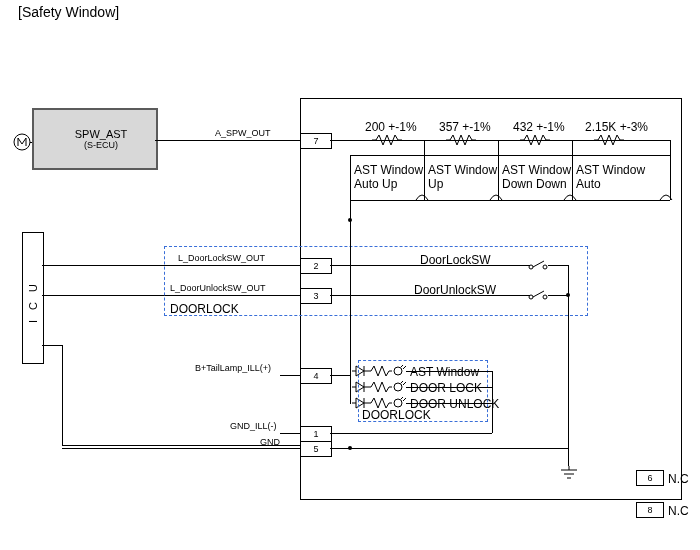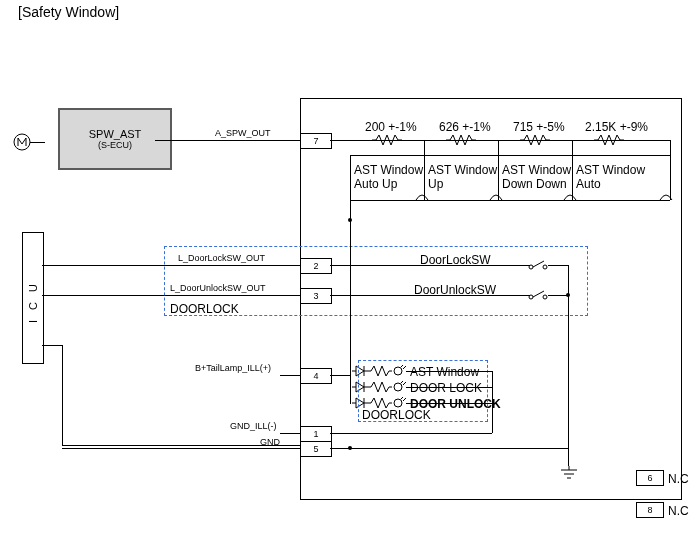--- a/index.html
+++ b/index.html
@@ -66,21 +66,21 @@
 <div class="abs title" style="left:18px; top:4px;">[Safety Window]</div>
 
 <div class="abs motor" style="left:10px; top:130px;">
   <svg width="24" height="24">
       <circle cx="12" cy="12" r="8" fill="none" stroke="#000"></circle>
       <path d="M8 16 L8 8 L12 14 L16 8 L16 16" fill="none" stroke="#000" stroke-width="1"></path>
     </svg>
 </div>
 <div class="abs wire hline" style="left:30px; top:142px; width:15px;"></div>
 
-<div class="abs ecu-box" style="left:58px; top:108px; width:110px; height:58px;">
+<div class="abs ecu-box" style="left:32px; top:108px; width:110px; height:58px;padding-left:12px;">
   <div class="ecu-title">SPW_AST</div>
   <div class="label">(S-ECU)</div>
 </div>
 
 <div class="abs icu-box" style="left:22px; top:232px; width:20px; height:130px;">
   <div class="icu-text">ICU</div>
 </div>
 
 <div class="abs main-box" style="left:300px; top:98px; width:380px; height:400px;"></div>
 
@@ -94,35 +94,35 @@
       <path d="M0 7 L4 7 L7 2 L11 12 L15 2 L19 12 L23 2 L26 7 L30 7" fill="none" stroke="#000"></path>
     </svg>
 </div>
 <div class="abs label-sm" style="left:365px; top:120px;">200 +-1%</div>
 
 <div class="abs resistor" style="left:446px; top:133px;">
   <svg width="30" height="14">
       <path d="M0 7 L4 7 L7 2 L11 12 L15 2 L19 12 L23 2 L26 7 L30 7" fill="none" stroke="#000"></path>
     </svg>
 </div>
-<div class="abs label-sm" style="left:439px; top:120px;">626 +-1%</div>
+<div class="abs label-sm" style="left:439px; top:120px;">357 +-1%</div>
 
 <div class="abs resistor" style="left:520px; top:133px;">
   <svg width="30" height="14">
       <path d="M0 7 L4 7 L7 2 L11 12 L15 2 L19 12 L23 2 L26 7 L30 7" fill="none" stroke="#000"></path>
     </svg>
 </div>
-<div class="abs label-sm" style="left:513px; top:120px;">715 +-5%</div>
+<div class="abs label-sm" style="left:513px; top:120px;">432 +-1%</div>
 
 <div class="abs resistor" style="left:594px; top:133px;">
   <svg width="30" height="14">
       <path d="M0 7 L4 7 L7 2 L11 12 L15 2 L19 12 L23 2 L26 7 L30 7" fill="none" stroke="#000"></path>
     </svg>
 </div>
-<div class="abs label-sm" style="left:585px; top:120px;">2.15K +-9%</div>
+<div class="abs label-sm" style="left:585px; top:120px;">2.15K +-3%</div>
 
 <div class="abs wire vline" style="left:670px; top:140px; height:60px;"></div>
 
 <div class="abs wire hline" style="left:350px; top:200px; width:320px;"></div>
 
 <div class="abs wire vline" style="left:350px; top:155px; height:45px;"></div>
 <div class="abs wire vline" style="left:424px; top:140px; height:60px;"></div>
 <div class="abs wire vline" style="left:498px; top:140px; height:60px;"></div>
 <div class="abs wire vline" style="left:572px; top:140px; height:60px;"></div>
 <div class="abs wire hline" style="left:350px; top:155px; width:320px;"></div>
@@ -233,21 +233,21 @@
     </svg></div>
 <div class="abs resistor" style="left:368px; top:397px;">
     <svg width="24" height="12">
       <path d="M0 6 L3 6 L6 1 L10 11 L14 1 L18 11 L21 6 L24 6" fill="none" stroke="#000"></path>
     </svg>
   </div>
 <div class="abs" style="left:392px; top:397px;"><svg width="14" height="12">
       <circle cx="6" cy="6" r="4" fill="none" stroke="#000"></circle>
       <path d="M9 2 L12 -1 M11 4 L14 1" stroke="#000"></path>
     </svg></div>
-<div class="abs label-sm" style="left:410px; top:397px;font-weight:bold;">DOOR UNLOCK</div>
+<div class="abs label-sm" style="left:410px; top:397px;">DOOR UNLOCK</div>
 
 <div class="abs dashed-box" style="left:358px; top:360px; width:128px; height:60px;"></div>
 <div class="abs label-sm" style="left:362px; top:408px;">DOORLOCK</div>
 
 <div class="abs wire vline" style="left:492px; top:371px; height:62px;"></div>
 <div class="abs wire hline" style="left:406px; top:371px; width:86px;"></div>
 <div class="abs wire hline" style="left:406px; top:387px; width:86px;"></div>
 <div class="abs wire hline" style="left:406px; top:403px; width:86px;"></div>
 
 <div class="abs label" style="left:230px; top:421px;">GND_ILL(-)</div>

